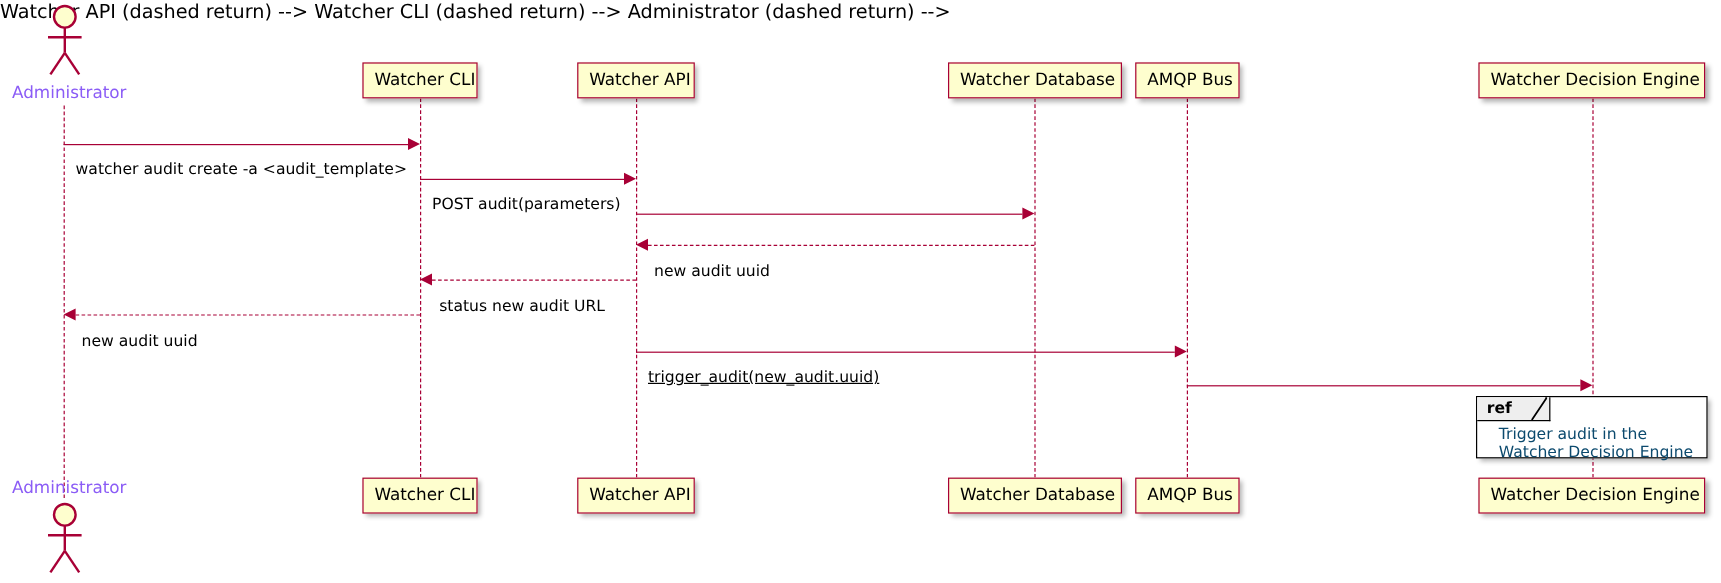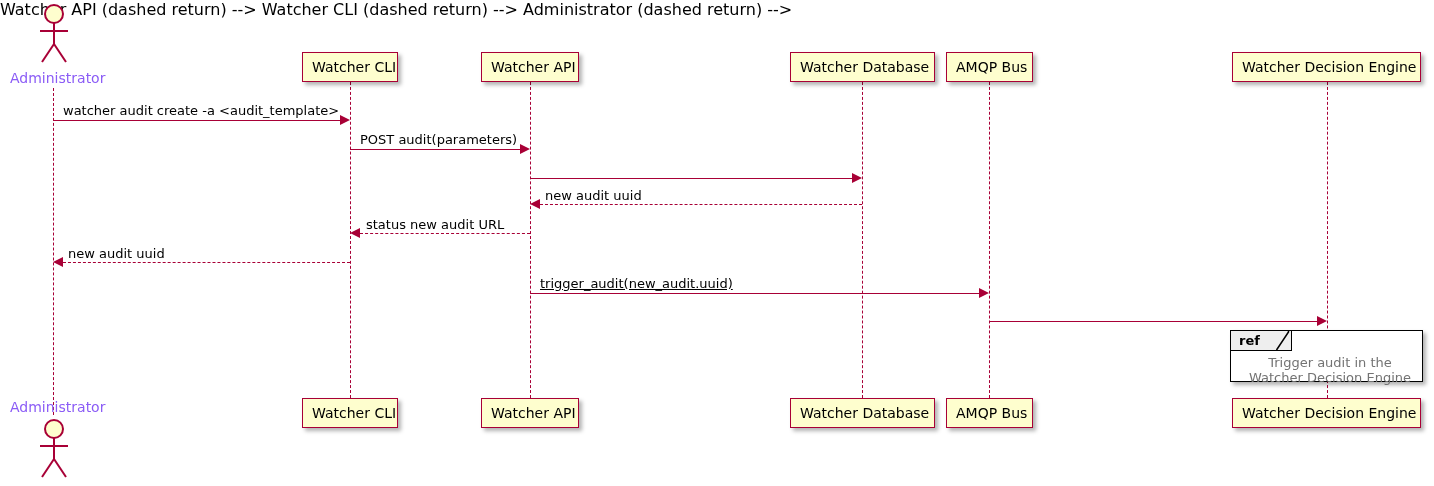--- a/index.html
+++ b/index.html
@@ -74,20 +74,21 @@
     border-top: 5px solid transparent;
     border-bottom: 5px solid transparent;
     border-right: 10px solid #A80036;
   }
   .msg-label {
     position: absolute;
     font-size: 13px;
     color: #000000;
     white-space: nowrap;
     line-height: 1;
+    margin-top: 31px;
   }
   
   .ref-box {
     position: absolute;
     box-sizing: border-box;
     background: #FFFFFF;
     border: 1.5px solid #000000;
     box-shadow: 3px 3px 4px rgba(0,0,0,0.30);
   }
   .ref-tab {
@@ -112,24 +113,23 @@
   }
   .ref-tab-notch-line {
     position: absolute;
     top: 0;
     width: 22px;
     height: 20px;
   }
   .ref-body {
     position: absolute;
     font-size: 13px;
-    color: #737373;
+    color: #0c4a6e;
     line-height: 15px;
     white-space: nowrap;
-    text-align: center;
   }
 </style>
 </head>
 <body>
 
 <div id="diagram">
 
   
   <div class="lifeline" style="left:53px; top:88px; height:327px;"></div>
   <div class="lifeline" style="left:350px; top:82px; height:316px;"></div>

